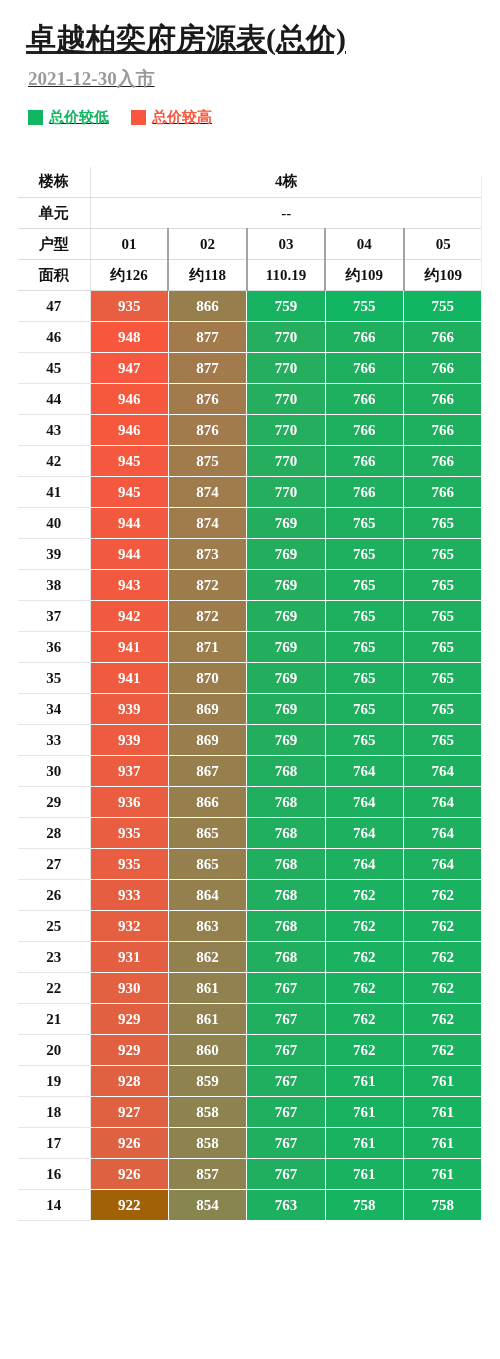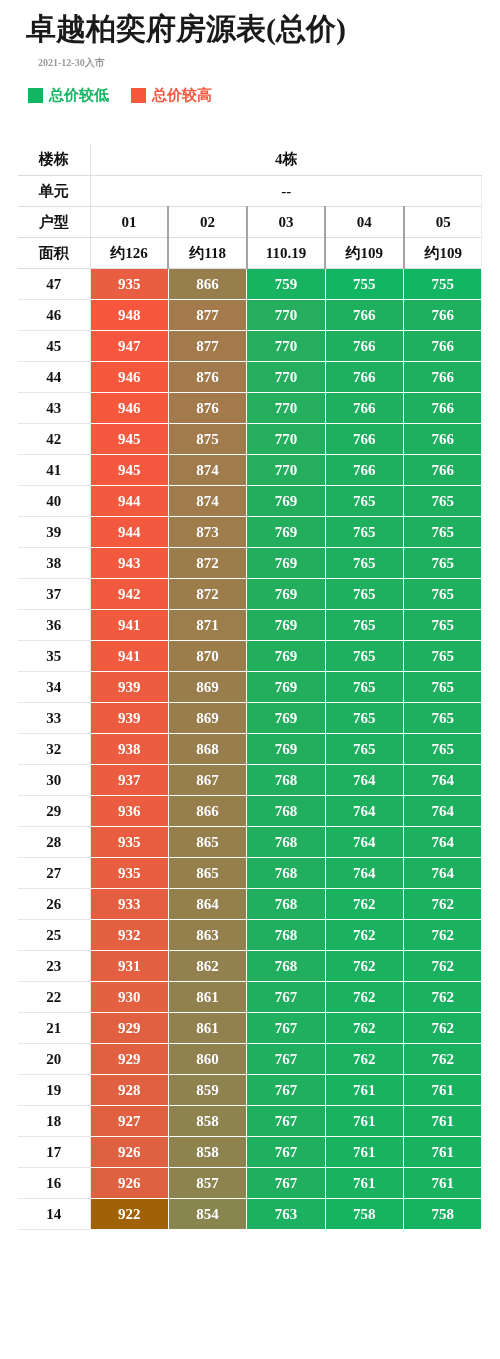--- a/index.html
+++ b/index.html
@@ -17,34 +17,35 @@
 
   .page {
     width: 500px;
     box-sizing: border-box;
     padding: 0;
     position: relative;
   }
 
   
   .header {
-    padding: 10px 0 0 26px;
+    padding: 20px 0 0 26px;
+    text-decoration: underline;
   }
   .title {
     font-size: 30px;
     font-weight: bold;
     line-height: 1.25;
     color: #1a1a1a;
     letter-spacing: 0px;
     margin: 0;
     white-space: nowrap;
   }
   .subtitle {
-    margin: 8px 0 0 12px;
-    font-size: 10px;
+    margin: 8px 0 0 2px;
+    font-size: 19px;
     font-weight: bold;
     color: #9a9a9a;
     letter-spacing: 0px;
   }
 
   .legend {
     margin: 18px 0 0 2px;
     display: flex;
     align-items: flex-end;
     gap: 22px;
@@ -321,28 +322,20 @@
           </tr>
           <tr>
             <td class="floor">33</td>
             <td class="val" style="background: rgb(237, 91, 64);">939</td>
             <td class="val" style="background: rgb(154, 125, 76);">869</td>
             <td class="val" style="background: rgb(35, 174, 94);">769</td>
             <td class="val" style="background: rgb(30, 176, 95);">765</td>
             <td class="val" style="background: rgb(30, 176, 95);">765</td>
           </tr>
           <tr>
-            <td class="floor">32</td>
-            <td class="val" style="background: rgb(236, 92, 64);">938</td>
-            <td class="val" style="background: rgb(153, 126, 77);">868</td>
-            <td class="val" style="background: rgb(35, 174, 94);">769</td>
-            <td class="val" style="background: rgb(30, 176, 95);">765</td>
-            <td class="val" style="background: rgb(30, 176, 95);">765</td>
-          </tr>
-          <tr>
             <td class="floor">30</td>
             <td class="val" style="background: rgb(235, 92, 64);">937</td>
             <td class="val" style="background: rgb(151, 126, 77);">867</td>
             <td class="val" style="background: rgb(33, 175, 95);">768</td>
             <td class="val" style="background: rgb(29, 177, 95);">764</td>
             <td class="val" style="background: rgb(29, 177, 95);">764</td>
           </tr>
           <tr>
             <td class="floor">29</td>
             <td class="val" style="background: rgb(234, 93, 64);">936</td>

